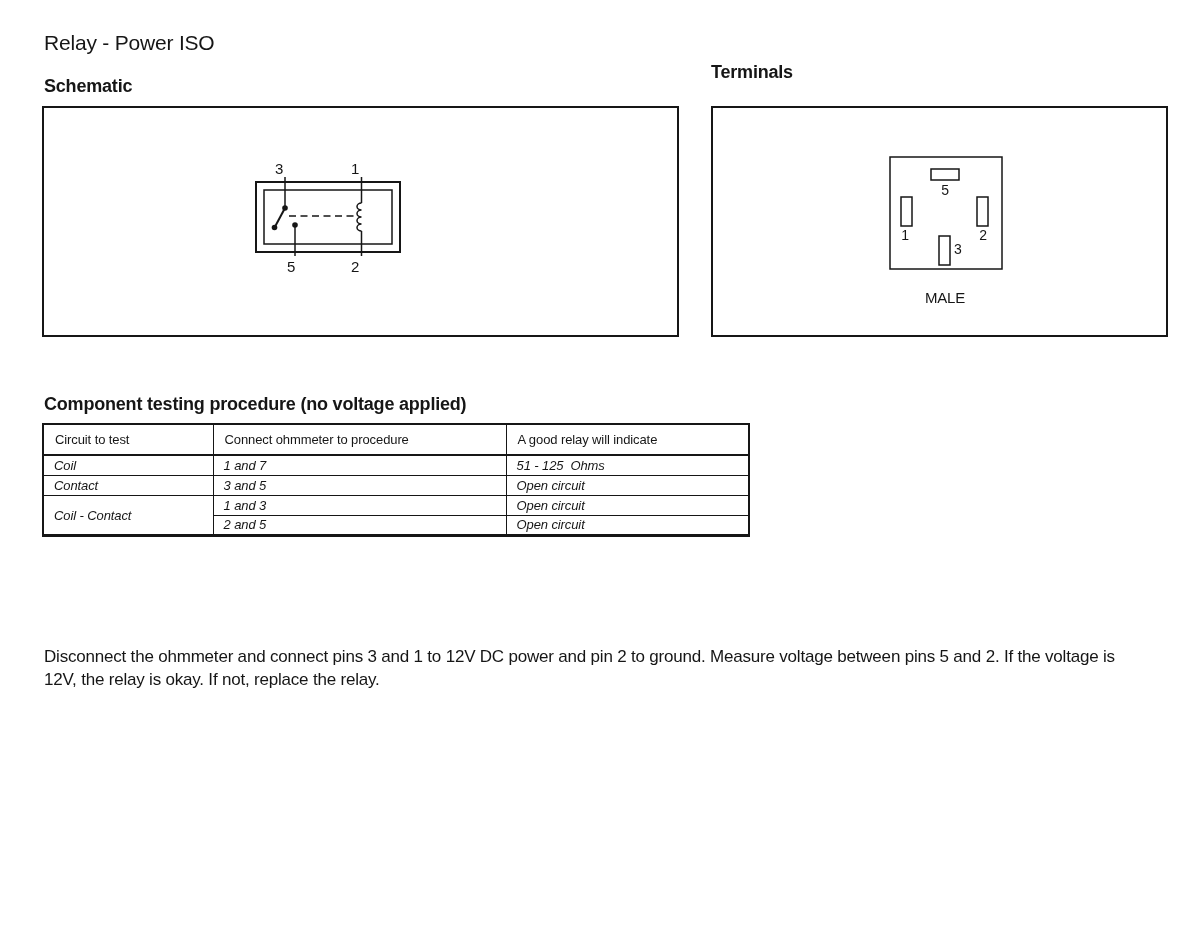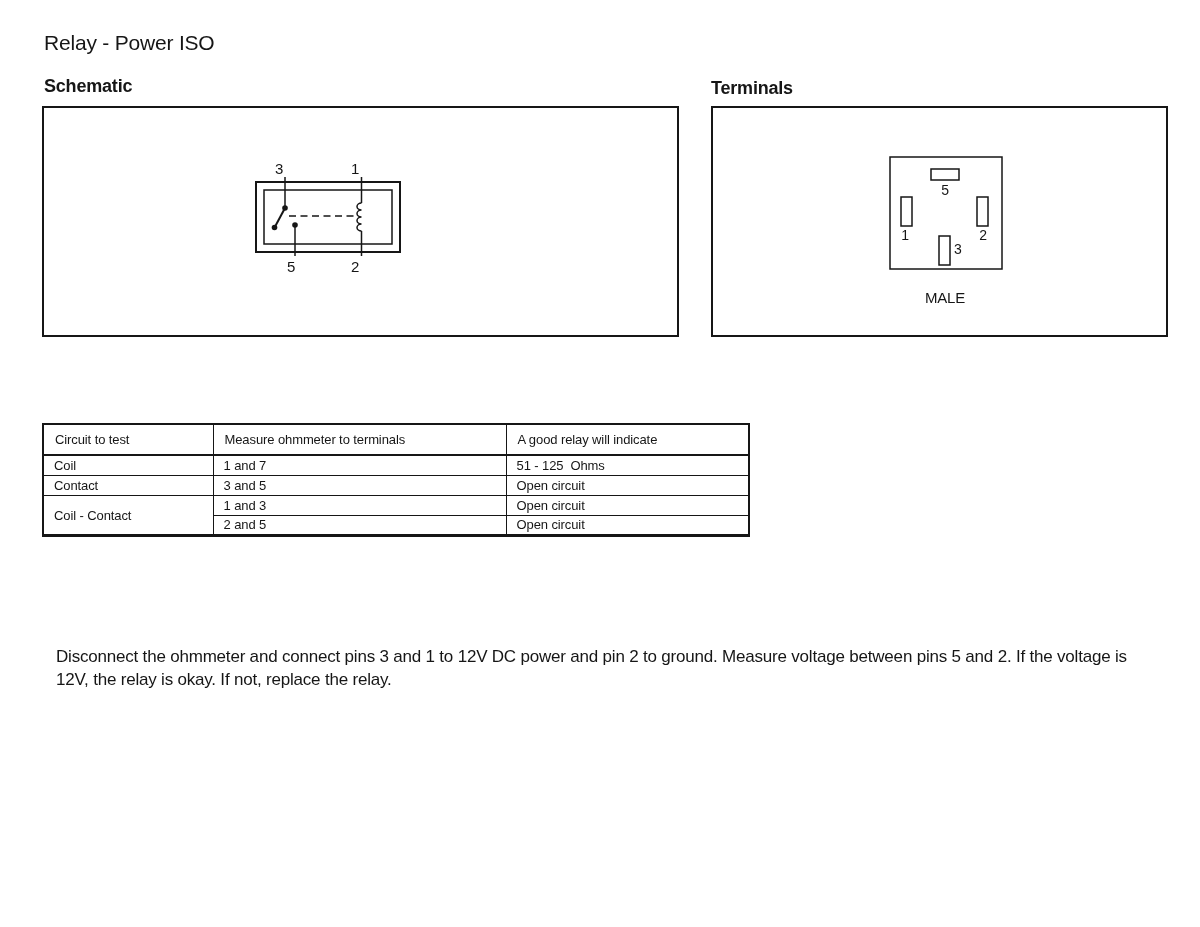--- a/index.html
+++ b/index.html
@@ -33,39 +33,39 @@
   .test-table { border:2px solid #161616; border-bottom-width:3px; }
   .test-table th, .test-table td {
     border:1px solid #161616;
     text-align:left;
     font-weight:400;
     padding:0 0 0 10px;
     white-space:pre-wrap;
     vertical-align:middle;
   }
   .test-table th { height:31px; border-bottom-width:2px; padding-left:11px; }
-  .test-table td { height:20px; }
+  .test-table td { height:20px;font-style:italic; }
   .col-circuit { width:170px; }
   .col-terminals { width:293px; }
   .col-result { width:243px; }
   .body-text {
     left:44px; top:645px; width:1080px;
-    font-size:17px; line-height:23px;margin-left:12px;
+    font-size:17px; line-height:23px;
   }
 </style>
 </head>
 <body>
 
 <div class="page">
 
   <div class="abs page-title">Relay - Power ISO</div>
 
   <div class="abs section-heading" style="left:44px; top:76px;">Schematic</div>
 
-  <div class="abs section-heading" style="left:711px; top:78px;">Terminals</div>
+  <div class="abs section-heading" style="left:711px; top:62px;">Terminals</div>
 
   <div class="abs panel" style="left:42px; top:106px; width:637px; height:231px;"></div>
 
   <svg class="abs" style="left:42px; top:106px;" width="637" height="231" viewBox="0 0 637 231">
 
     <rect x="214" y="76" width="144" height="70" fill="none" stroke="#161616" stroke-width="2"></rect>
     <rect x="222" y="84" width="128" height="54" fill="none" stroke="#161616" stroke-width="1.5"></rect>
 
     <line x1="243" y1="71" x2="243" y2="102" stroke="#161616" stroke-width="1.5"></line>
     <circle cx="243" cy="102" r="2.8" fill="#161616"></circle>
@@ -102,31 +102,32 @@
 
     <rect x="266" y="91" width="11" height="29" fill="none" stroke="#161616" stroke-width="1.5"></rect>
     <text x="272" y="134" font-size="14" text-anchor="middle">2</text>
 
     <rect x="228" y="130" width="11" height="29" fill="none" stroke="#161616" stroke-width="1.5"></rect>
     <text x="243" y="148" font-size="14" text-anchor="start">3</text>
 
     <text x="234" y="197" font-size="15" text-anchor="middle">MALE</text>
   </svg>
 
+  <div class="abs section-heading" style="left:44px; top:394px;">Component testing procedure (no voltage applied)</div>
 
   <table class="test-table">
     <colgroup>
       <col class="col-circuit">
         <col class="col-terminals">
         <col class="col-result">
     </colgroup>
     <thead>
       <tr>
         <th>Circuit to test</th>
-        <th>Measure ohmmeter to terminals</th>
+        <th>Connect ohmmeter to procedure</th>
         <th>A good relay will indicate</th>
       </tr>
     </thead>
     <tbody>
       <tr>
         <td>Coil</td>
         <td>1 and 7</td>
         <td>51 - 125  Ohms</td>
       </tr>
       <tr>

